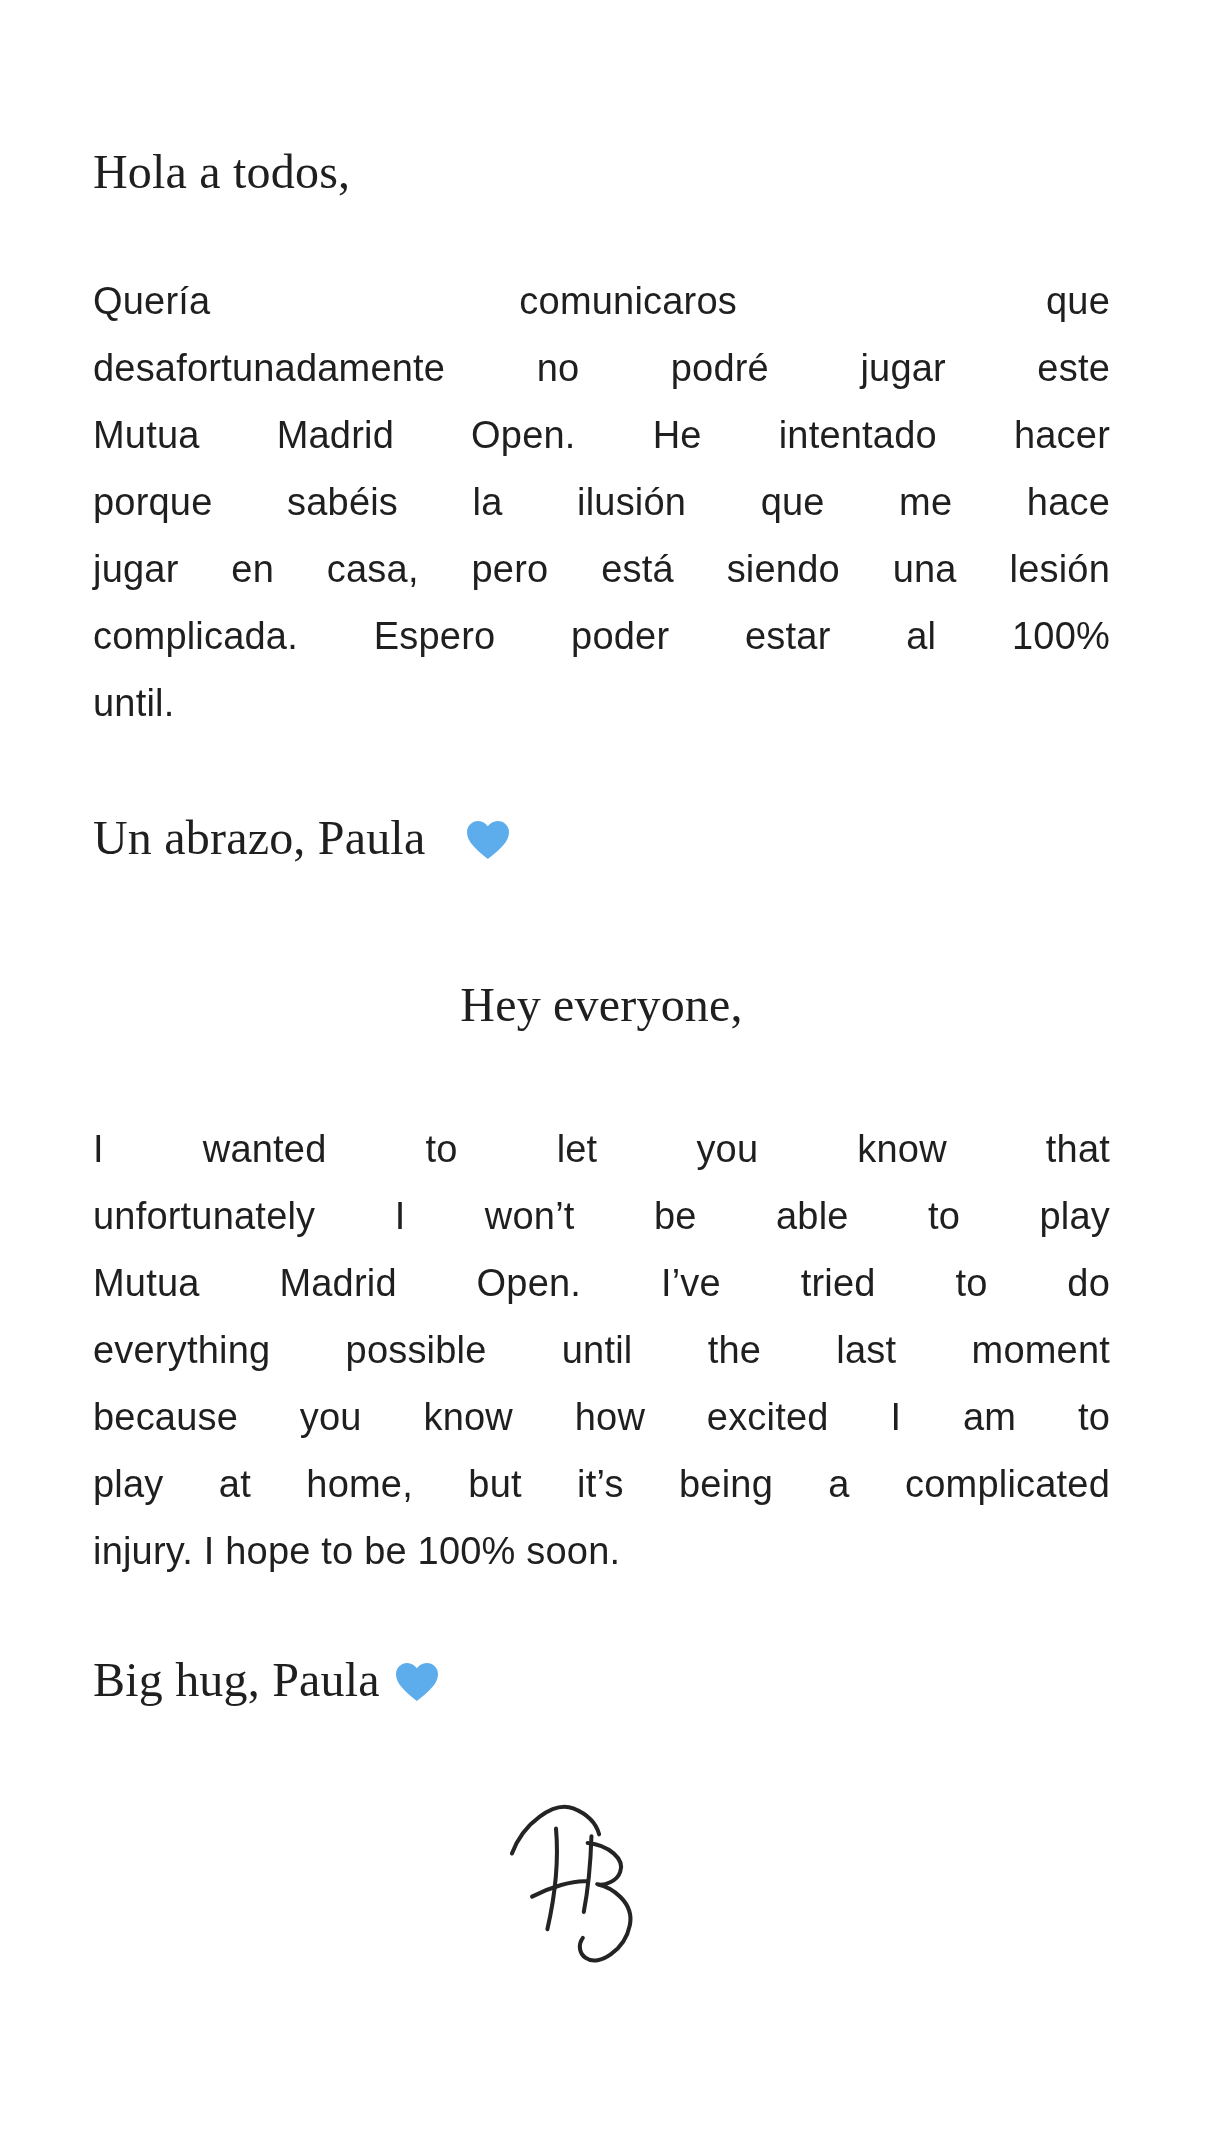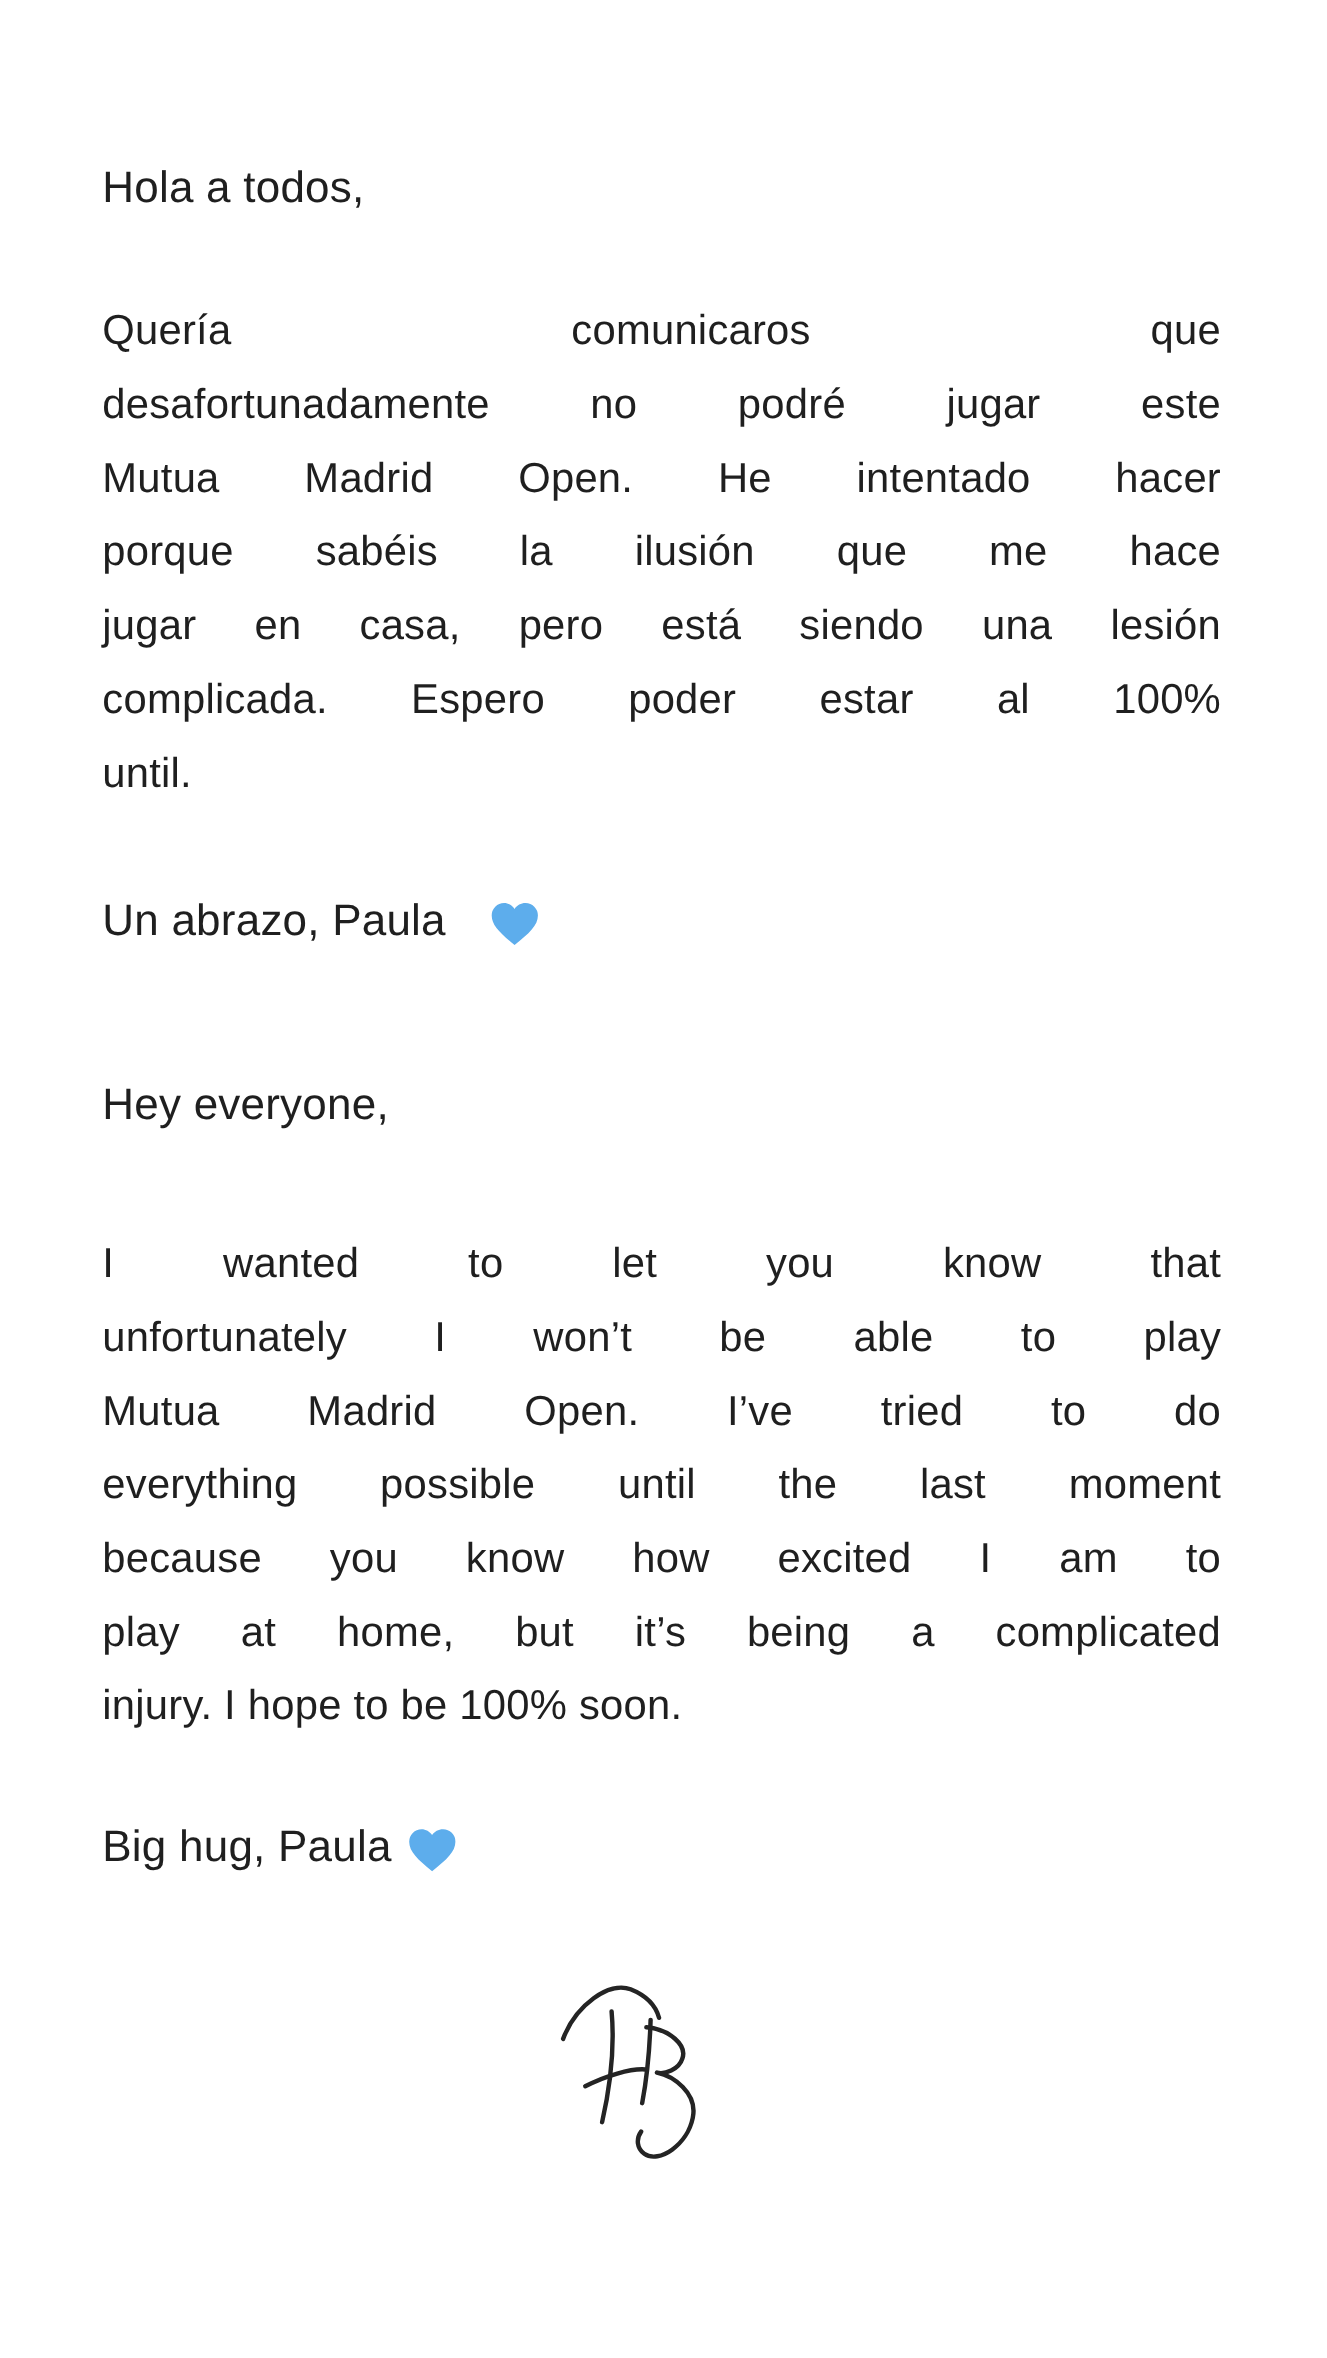--- a/index.html
+++ b/index.html
@@ -13,41 +13,42 @@
   }
   .page {
     box-sizing: border-box;
     width: 1206px;
     height: 2144px;
     padding: 0 96px 0 93px;
     background: #ffffff;
     color: #1f1f1f;
   }
   .text-line {
-    font-size: 40px;
+    font-size: 48px;
     line-height: 67px;
     letter-spacing: 0.2px;
     white-space: nowrap;
+    font-family: Liberation Serif, serif;
   }
   .para {
     font-size: 38px;
     line-height: 67px;
     letter-spacing: 0.2px;
   }
   .jline {
     text-align: justify;
     text-align-last: justify;
   }
   .jline.last {
     text-align-last: left;
   }
   .greeting-es { margin-top: 138px; }
   .para-es     { margin-top: 63px;  }
   .signoff-es  { margin-top: 67px; gap: 26px;  }
-  .greeting-en { margin-top: 100px; }
+  .greeting-en { margin-top: 100px; text-align: center; }
   .para-en     { margin-top: 78px;  }
   .signoff-en  { margin-top: 61px;  }
   .signoff {
     display: flex;
     align-items: center;
   }
   .heart {
     width: 46px;
     height: 42px;
     margin-left: 14px;

